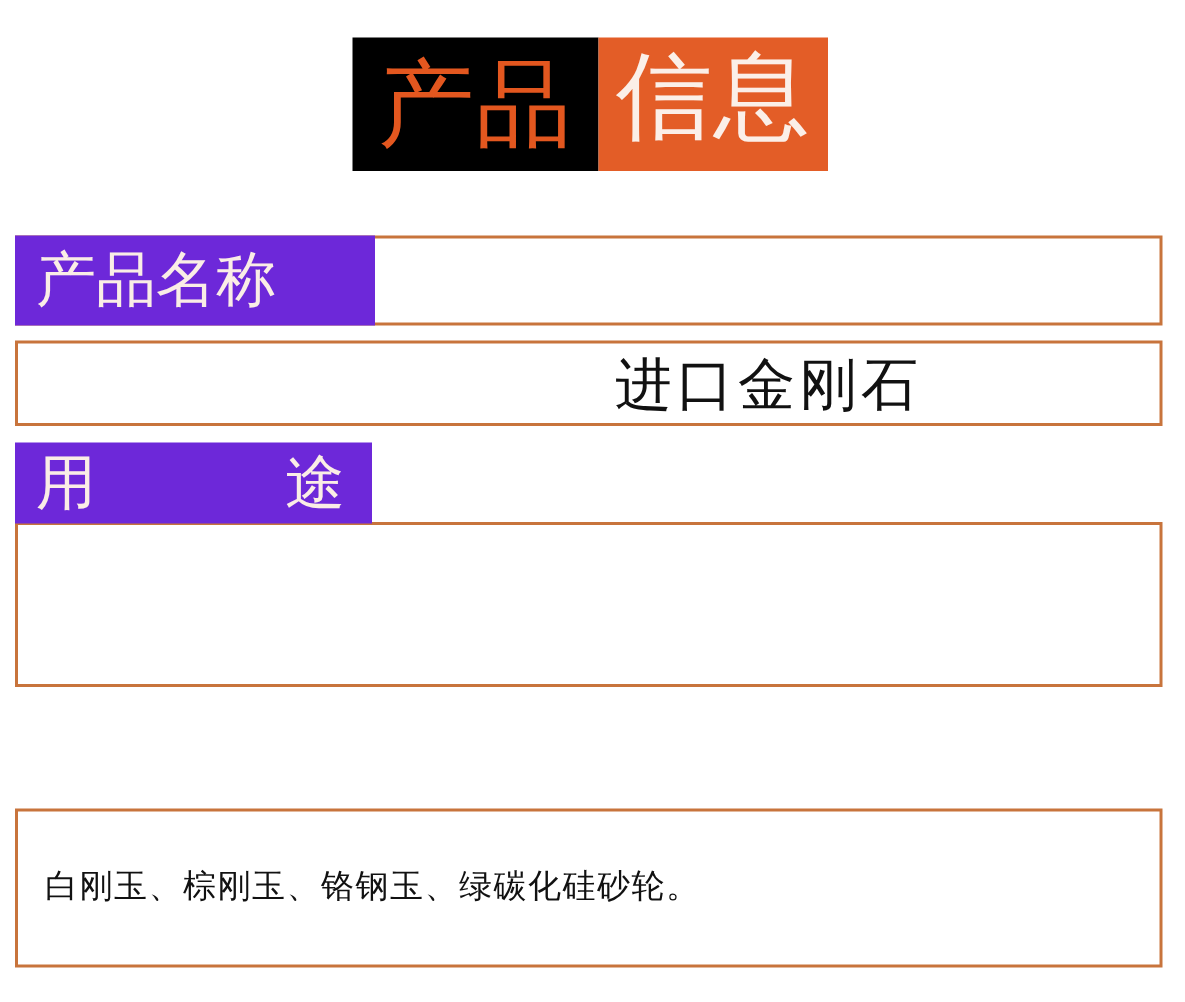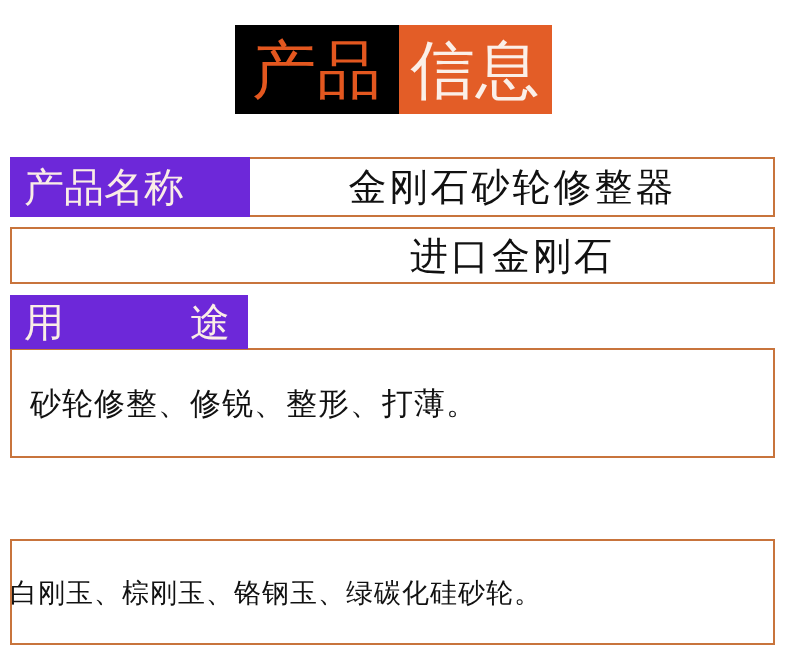--- a/index.html
+++ b/index.html
@@ -36,20 +36,21 @@
   }
   .banner-left {
     background: #000000;
     color: #E3571F;
     width: 172px;
   }
   .banner-right {
     background: #E35D27;
     color: #FBEFE8;
     width: 160px;
+    font-family: Liberation Mono, monospace;
   }
 
   
   .table-wrap {
     position: absolute;
     left: 0;
     top: 0;
     width: 790px;
     height: 668px;
   }
@@ -112,45 +113,43 @@
   }
   #sec1-box   { left: 10px;  top: 348px; width: 765px; height: 110px; }
   #sec1-text  { left: 10px;  top: 348px; width: 765px; height: 110px;
                 justify-content: flex-start; padding-left: 20px;
                 font-size: 31px; letter-spacing: 1px; }
 
   
   #sec2-chip  { left: 10px;  top: 483px; width: 238px; height: 56px; }
   #sec2-box   { left: 10px;  top: 539px; width: 765px; height: 106px; }
   #sec2-text  { left: 10px;  top: 539px; width: 765px; height: 106px;
-                justify-content: flex-start; 
-                font-size: 27px; letter-spacing: 1px; }
+                justify-content: flex-start; padding-left: 20px;
+                font-size: 22px; letter-spacing: 1px; }
 </style>
 </head>
 <body>
 
 <div class="banner">
   <div class="banner-half banner-left">产品</div>
   <div class="banner-half banner-right">信息</div>
 </div>
 
 <div class="table-wrap">
 
   <div class="box" id="row1-box"></div>
   <div class="chip" id="row1-chip">产品名称</div>
-  <div class="value" id="row1-value">金刚石砂轮修整器</div>
 
   <div class="box" id="row2-box"></div>
   <div class="value" id="row2-value">进口金刚石</div>
 
   <div class="box" id="sec1-box"></div>
   <div class="chip" id="sec1-chip">
     <span class="chip-inner">
       <span>用</span>
       <span>途</span>
     </span>
   </div>
-  <div class="value" id="sec1-text">砂轮修整、修锐、整形、打薄。</div>
 
   <div class="box" id="sec2-box"></div>
   <div class="value" id="sec2-text">白刚玉、棕刚玉、铬钢玉、绿碳化硅砂轮。</div>
 
 </div>
 
 </body></html>

